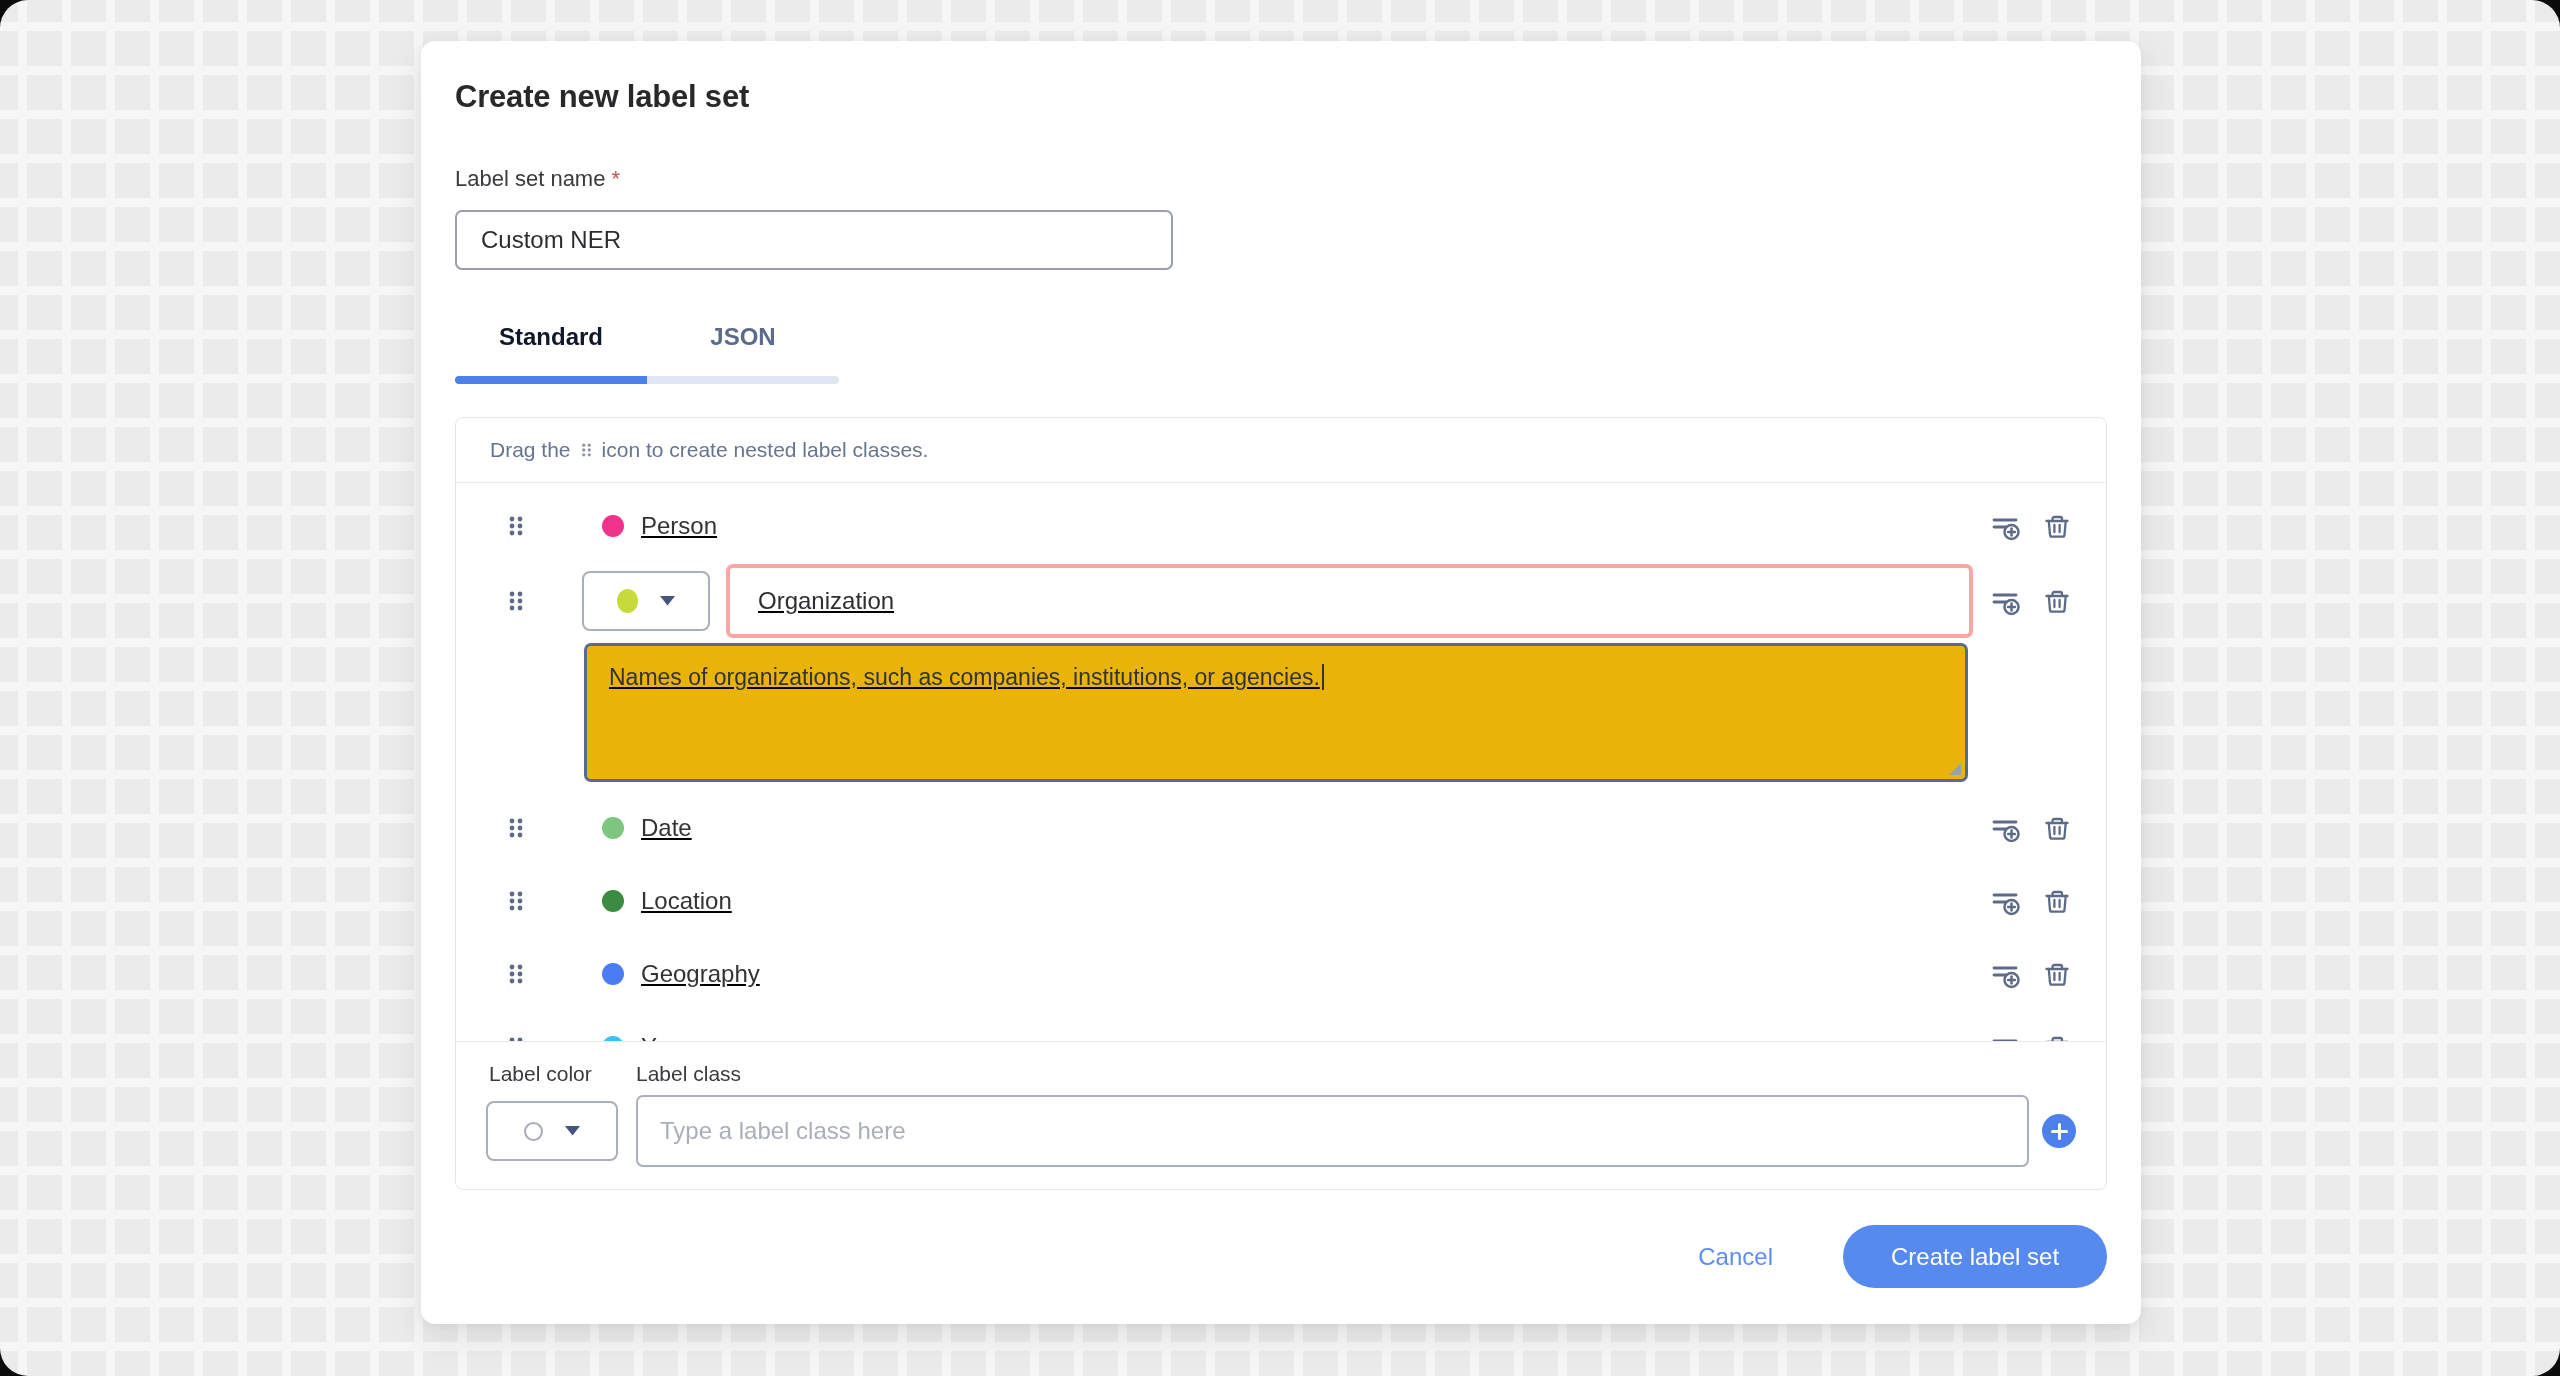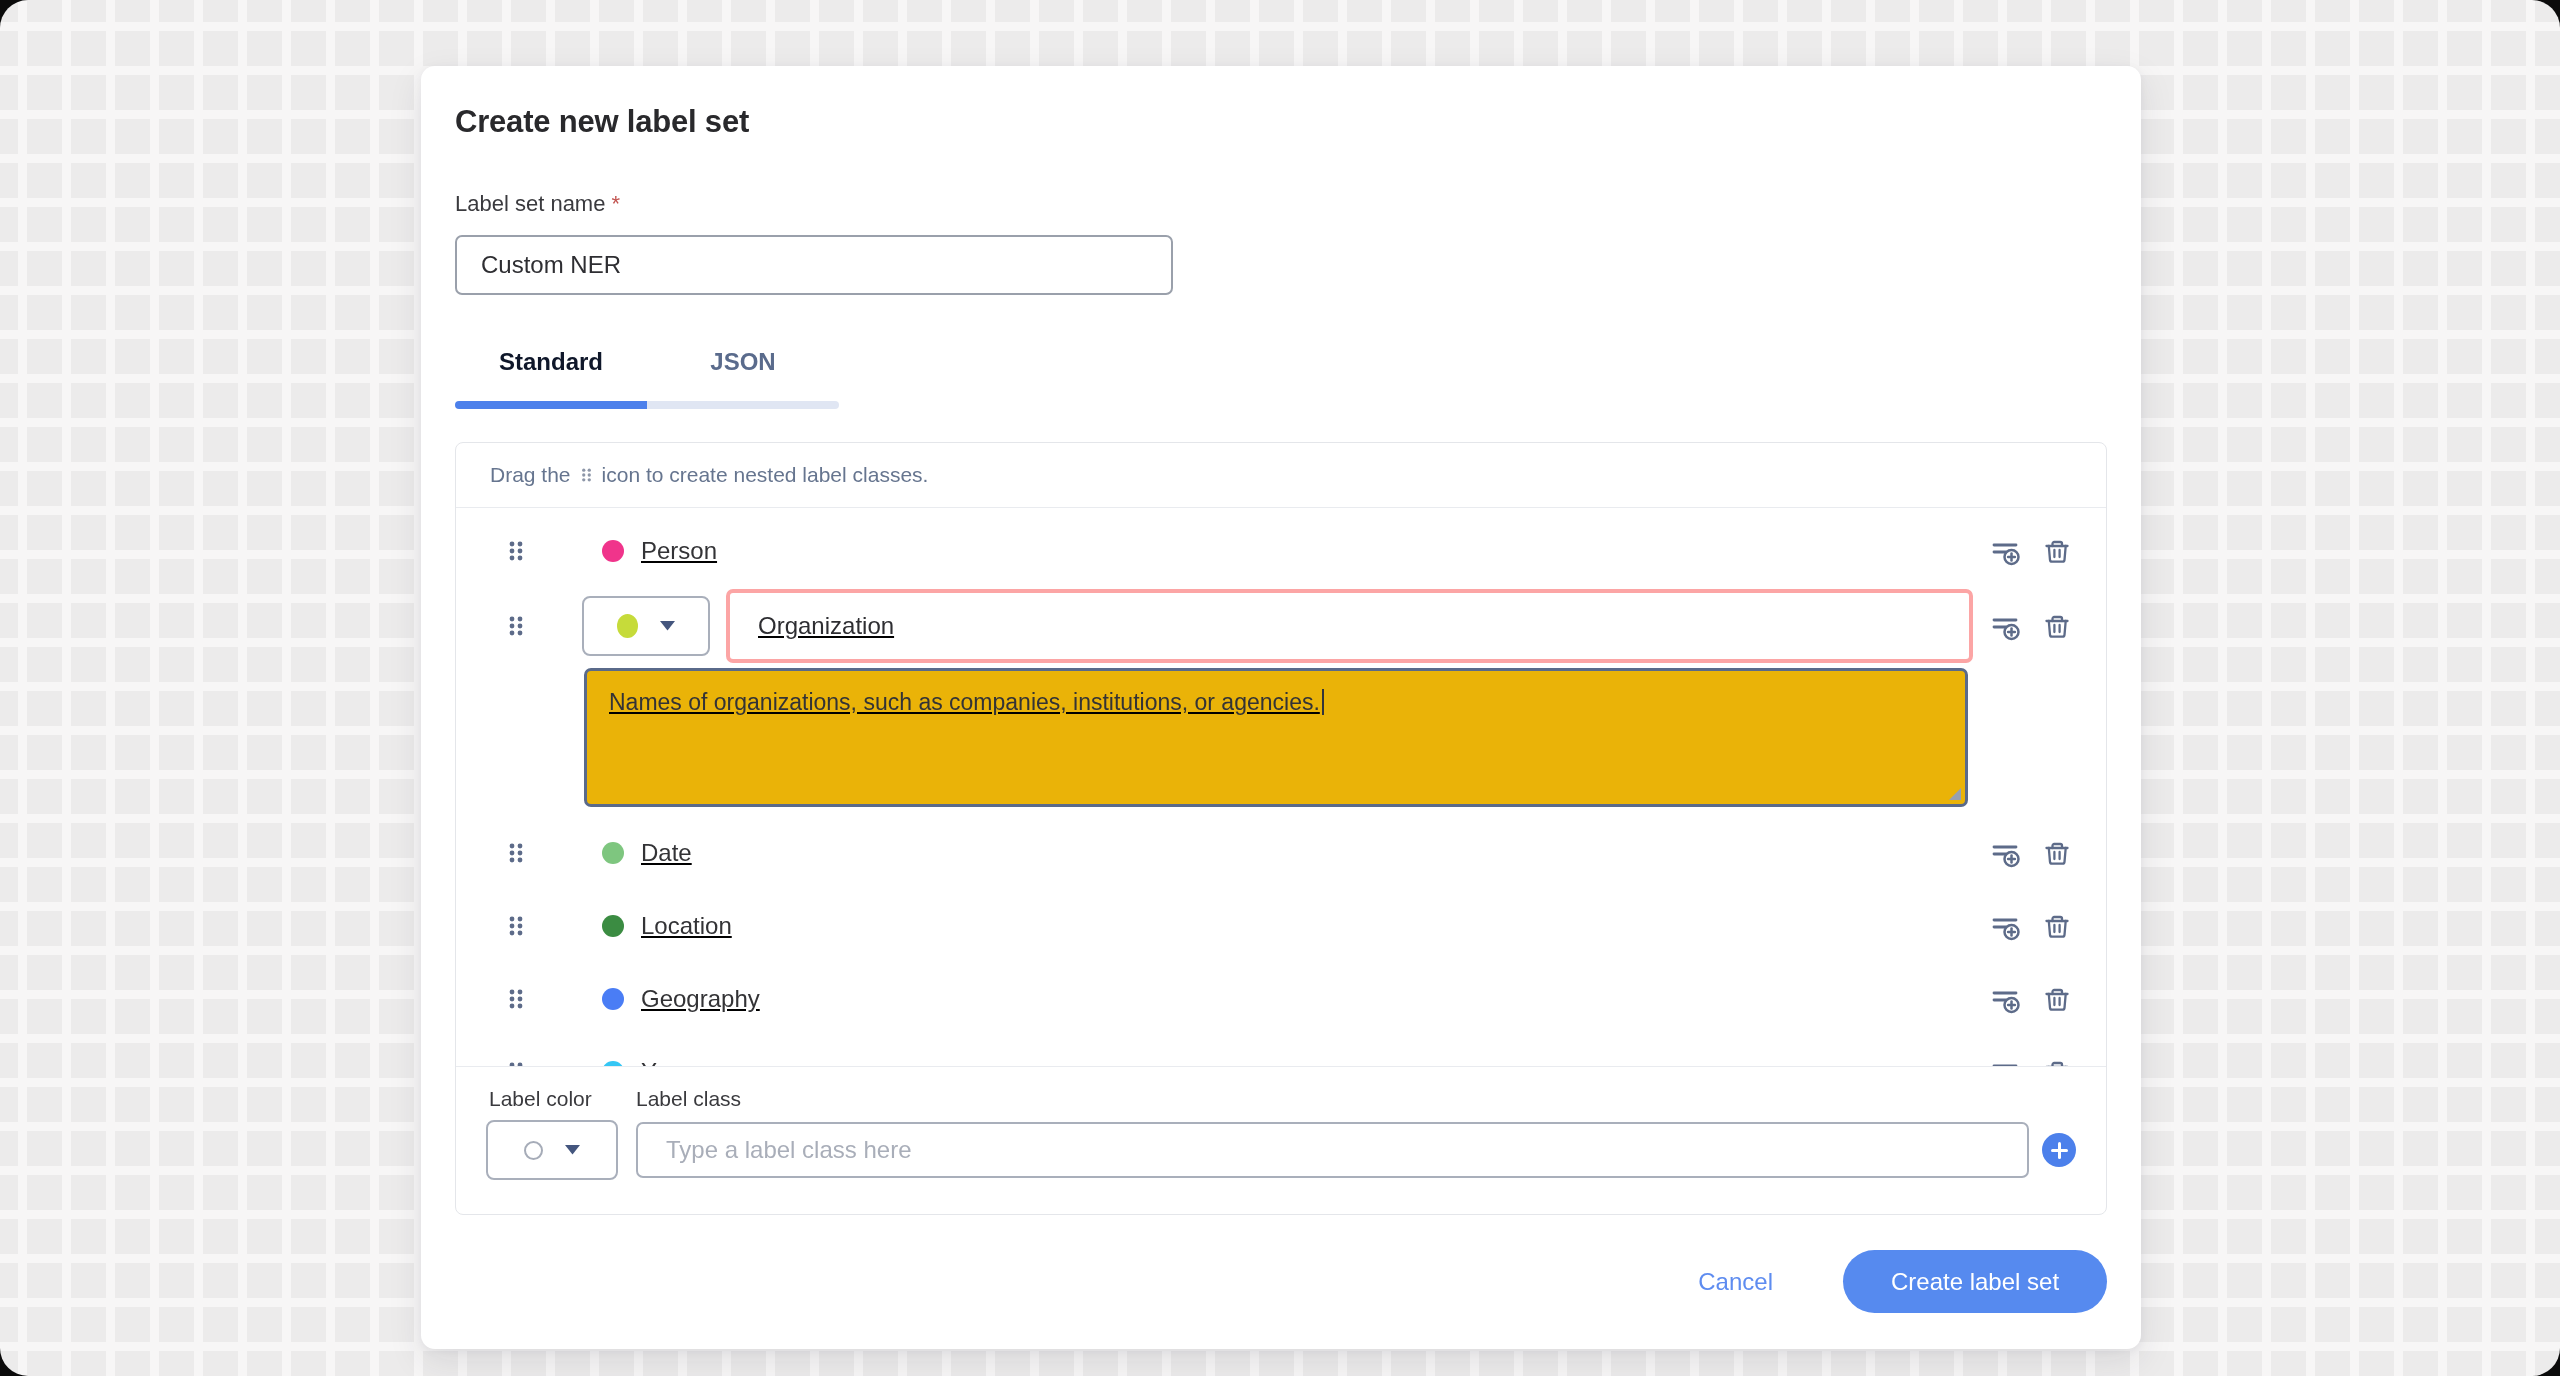--- a/index.html
+++ b/index.html
@@ -6,21 +6,21 @@
   html,body { width: 2560px; height: 1376px; background:#0b0b0b; font-family:"Liberation Sans", sans-serif; }
   .page {
     position: relative; width: 2560px; height: 1376px; overflow: hidden;
     border-radius: 28px;
     background-color:#F7F6F6;
     background-image: conic-gradient(from 90deg at 9px 9px, #ECEBEB 25%, transparent 0);
     background-size: 44px 44px;
     background-position: 18px 22px;
   }
   .modal {
-    position: absolute; left: 421px; top: 66px; width: 1720px; height: 1283px;
+    position: absolute; left: 421px; top: 41px; width: 1720px; height: 1283px;
     background: #ffffff; border-radius: 14px;
     box-shadow: 0 12px 34px rgba(40,40,60,0.10), 0 2px 8px rgba(40,40,60,0.05);
     padding: 38px 34px 0 34px;
   }
   .modal-title { font-size: 31px; line-height: 36px; font-weight: bold; color: #29292c; letter-spacing: -0.2px; }
   .field-label { margin-top: 50px; font-size: 22px; line-height: 28px; color: #3a3a3e; }
   .req { color: #c25450; margin-left: 6px; }
   .name-input {
     display:block; margin-top: 17px; width: 718px; height: 60px;
     border: 2px solid #9aa0ab; border-radius: 7px; background:#fff;
@@ -70,22 +70,22 @@
   .text-caret { display:inline-block; width:2px; height:26px; background:#33343a; vertical-align:-5px; margin-left:2px; }
   .resize-grip { position:absolute; right:4px; bottom:4px; width:0; height:0;
     border-left: 12px solid transparent; border-bottom: 12px solid #97a0b0; }
 
   .add-section { height: 150px; border-top: 1px solid #e9ebef; padding: 20px 34px 0 30px; }
   .add-labels { display:flex; font-size: 21px; color:#3a3a3e; padding-left: 3px; }
   .add-labels .color-label { width: 147px; }
   .add-controls { display:flex; align-items:center; margin-top: 9px; }
   .empty-dot { width:19px; height:19px; border-radius:50%; border: 2.5px solid #a6acb8; background:#fff; }
   .placeholder-input {
-    margin-left: 18px; width: 1393px; height: 56px; border: 2px solid #a9afbb; border-radius: 7px;
-    font-family:"Liberation Sans", sans-serif; font-size: 24px; color:#2e2e32; padding: 0 28px; outline:none; flex:none;
+    margin-left: 18px; width: 1393px; height: 72px; border: 2px solid #a9afbb; border-radius: 7px;
+    font-family:"Liberation Sans", sans-serif; font-size: 24px; color:#2e2e32; padding: 0 22px; outline:none; flex:none;
   }
   .placeholder-input::placeholder { color:#a9aeb9; opacity:1; }
   .plus-btn { margin-left: 13px; width: 34px; height:34px; border-radius:50%; background:#4c80eb; border:none;
     display:flex; align-items:center; justify-content:center; cursor:pointer; flex:none; }
 
   .footer { display:flex; align-items:center; justify-content:flex-end; margin-top: 35px; gap: 70px; }
   .cancel-link { font-size: 24px; color:#5e8cf0; background:none; border:none; cursor:pointer; font-family:"Liberation Sans", sans-serif; }
   .submit-btn {
     width: 264px; height: 63px; border-radius: 32px; border:none; background:#568aef;
     color:#ffffff; font-size: 24px; font-family:"Liberation Sans", sans-serif; cursor:pointer;

